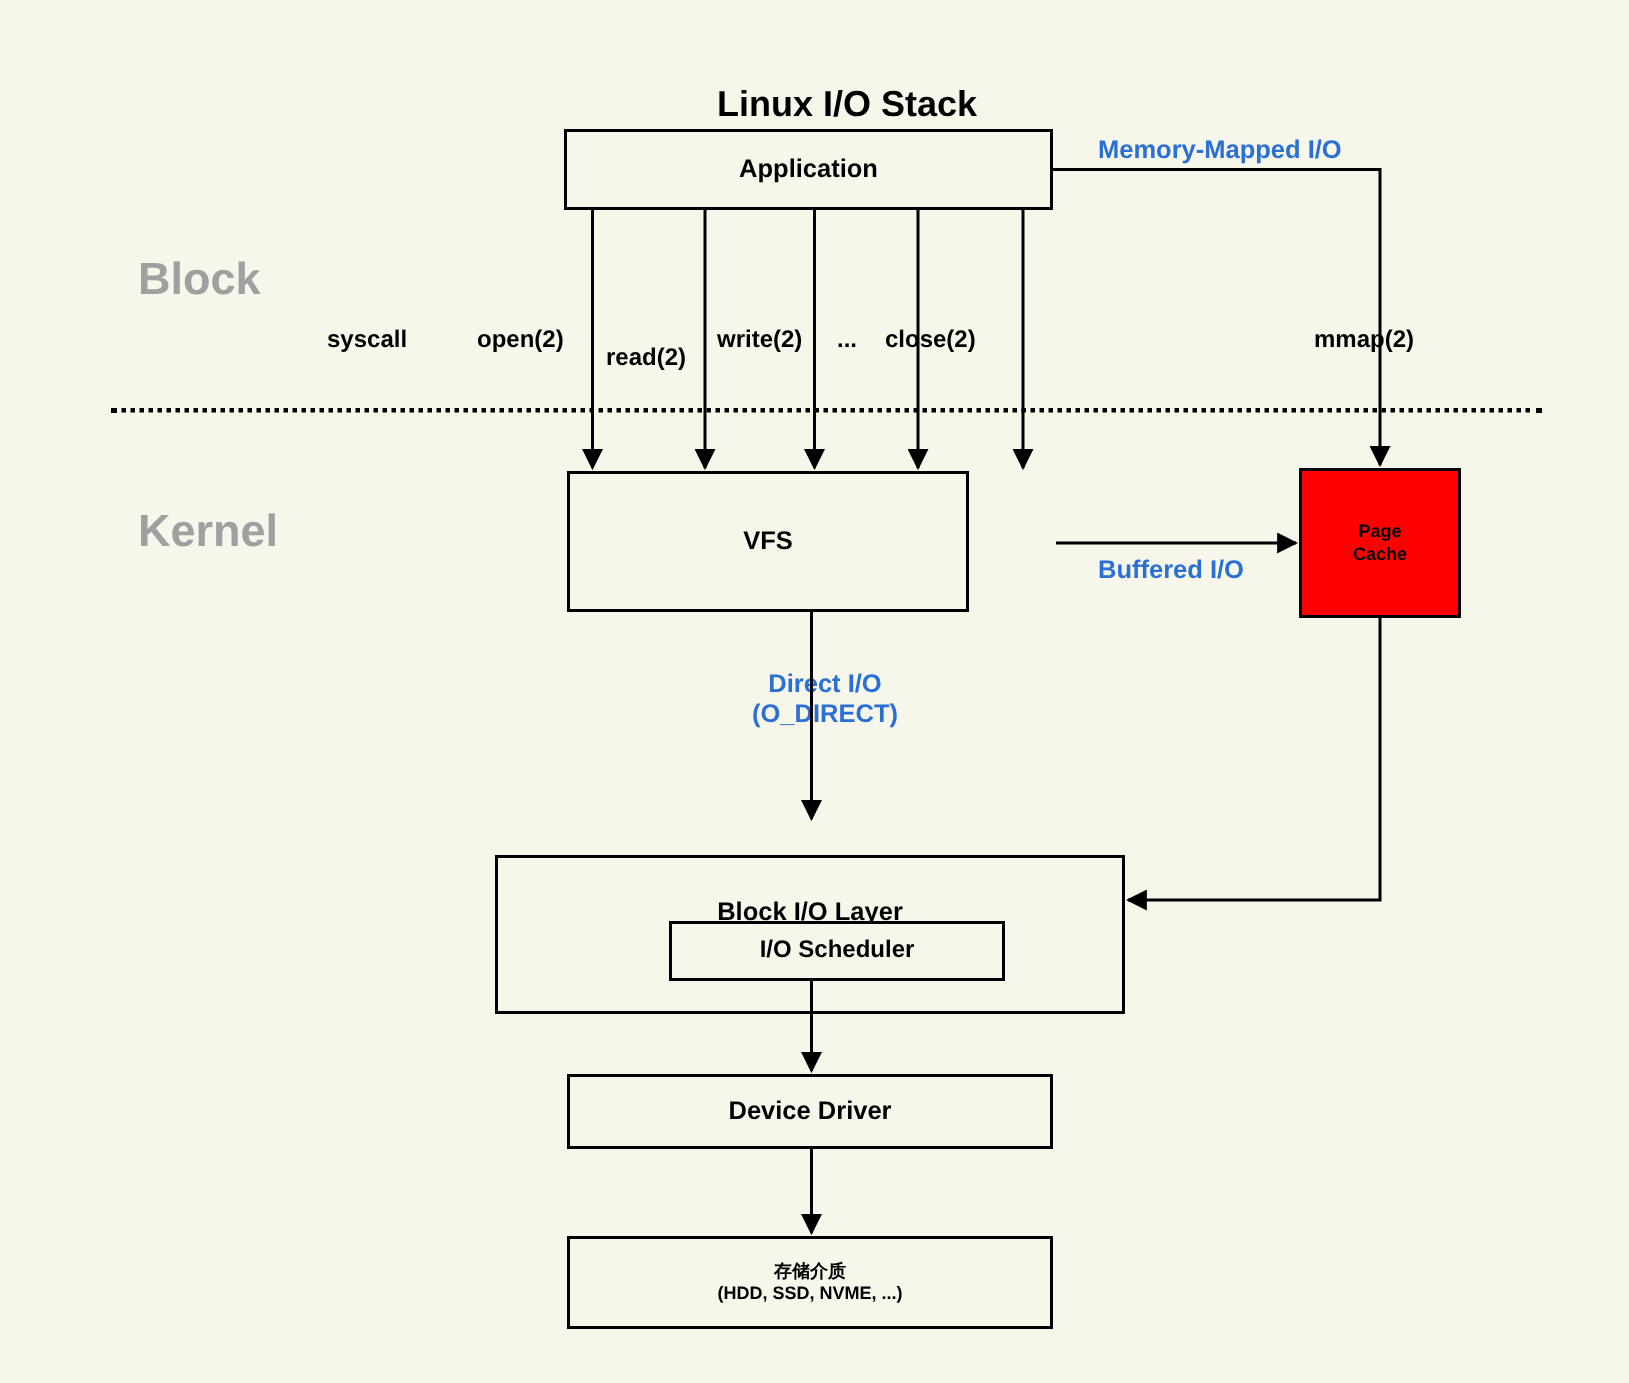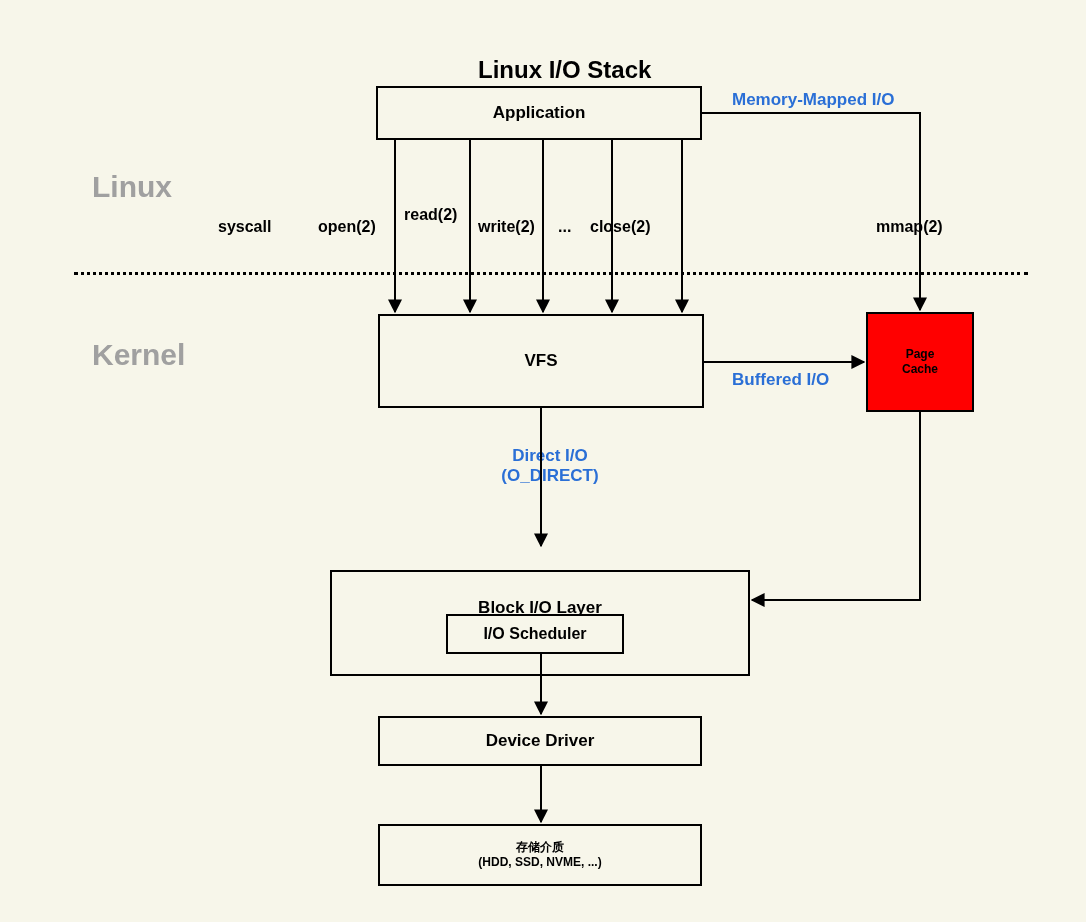--- a/index.html
+++ b/index.html
@@ -69,63 +69,63 @@
     pointer-events: none;
   }
 </style>
 </head>
 <body>
 
 <div class="canvas">
 
   <div class="title" style="left:478px; top:56px;">Linux I/O Stack</div>
 
-  <div class="label gray" style="left:92px; top:170px;">Linux</div>
+  <div class="label gray" style="left:92px; top:170px;">Block</div>
   <div class="label gray" style="left:92px; top:338px;">Kernel</div>
 
   <div class="dotted" style="left:74px; top:272px; width:954px;"></div>
 
   <div class="box" style="left:376px; top:86px; width:326px; height:54px; font-size:17px;">
     <span>Application</span>
   </div>
 
-  <div class="box" style="left:378px; top:314px; width:326px; height:94px; font-size:17px;">
+  <div class="box" style="left:378px; top:314px; width:268px; height:94px; font-size:17px;">
     <span>VFS</span>
   </div>
 
   <div class="box red" style="left:866px; top:312px; width:108px; height:100px; font-size:17px;">
     <span class="multiline" style="white-space:pre;">Page
 Cache</span>
   </div>
 
   <div class="box" style="left:330px; top:570px; width:420px; height:106px; font-size:17px; align-items: center; padding-top:0;">
     <span style="position:absolute; top:26px;">Block I/O Layer</span>
   </div>
 
-  <div class="box" style="left:446px; top:614px; width:178px; height:40px; font-size:16px; border-width:2px;justify-content:center;">
+  <div class="box" style="left:446px; top:614px; width:224px; height:40px; font-size:16px; border-width:2px;justify-content:center;">
     <span>I/O Scheduler</span>
   </div>
 
   <div class="box" style="left:378px; top:716px; width:324px; height:50px; font-size:17px;">
     <span>Device Driver</span>
   </div>
 
   <div class="box" style="left:378px; top:824px; width:324px; height:62px; font-size:17px;">
     <span class="multiline" style="white-space:pre;">存储介质
 (HDD, SSD, NVME, ...)</span>
   </div>
 
   <div class="label blue" style="left:732px; top:90px; font-size:17px;">Memory-Mapped I/O</div>
   <div class="label blue" style="left:732px; top:370px; font-size:17px;">Buffered I/O</div>
   <div class="label blue center" style="left:480px; top:446px; width:140px; font-size:17px; white-space:pre;">Direct I/O
 (O_DIRECT)</div>
 
   <div class="label" style="left:218px; top:218px;">syscall</div>
   <div class="label" style="left:318px; top:218px;">open(2)</div>
-  <div class="label" style="left:404px; top:206px;">read(2)</div>
+  <div class="label" style="left:404px; top:230px;">read(2)</div>
   <div class="label" style="left:478px; top:218px;">write(2)</div>
   <div class="label" style="left:558px; top:218px;">...</div>
   <div class="label" style="left:590px; top:218px;">close(2)</div>
   <div class="label" style="left:876px; top:218px;">mmap(2)</div>
 
   <svg class="overlay" viewBox="0 0 1086 922">
     <defs>
       <marker id="arrow" viewBox="0 0 10 10" refX="9" refY="5" markerWidth="7" markerHeight="7" orient="auto-start-reverse">
         <path d="M 0 0 L 10 5 L 0 10 z" fill="#000"></path>
       </marker>

